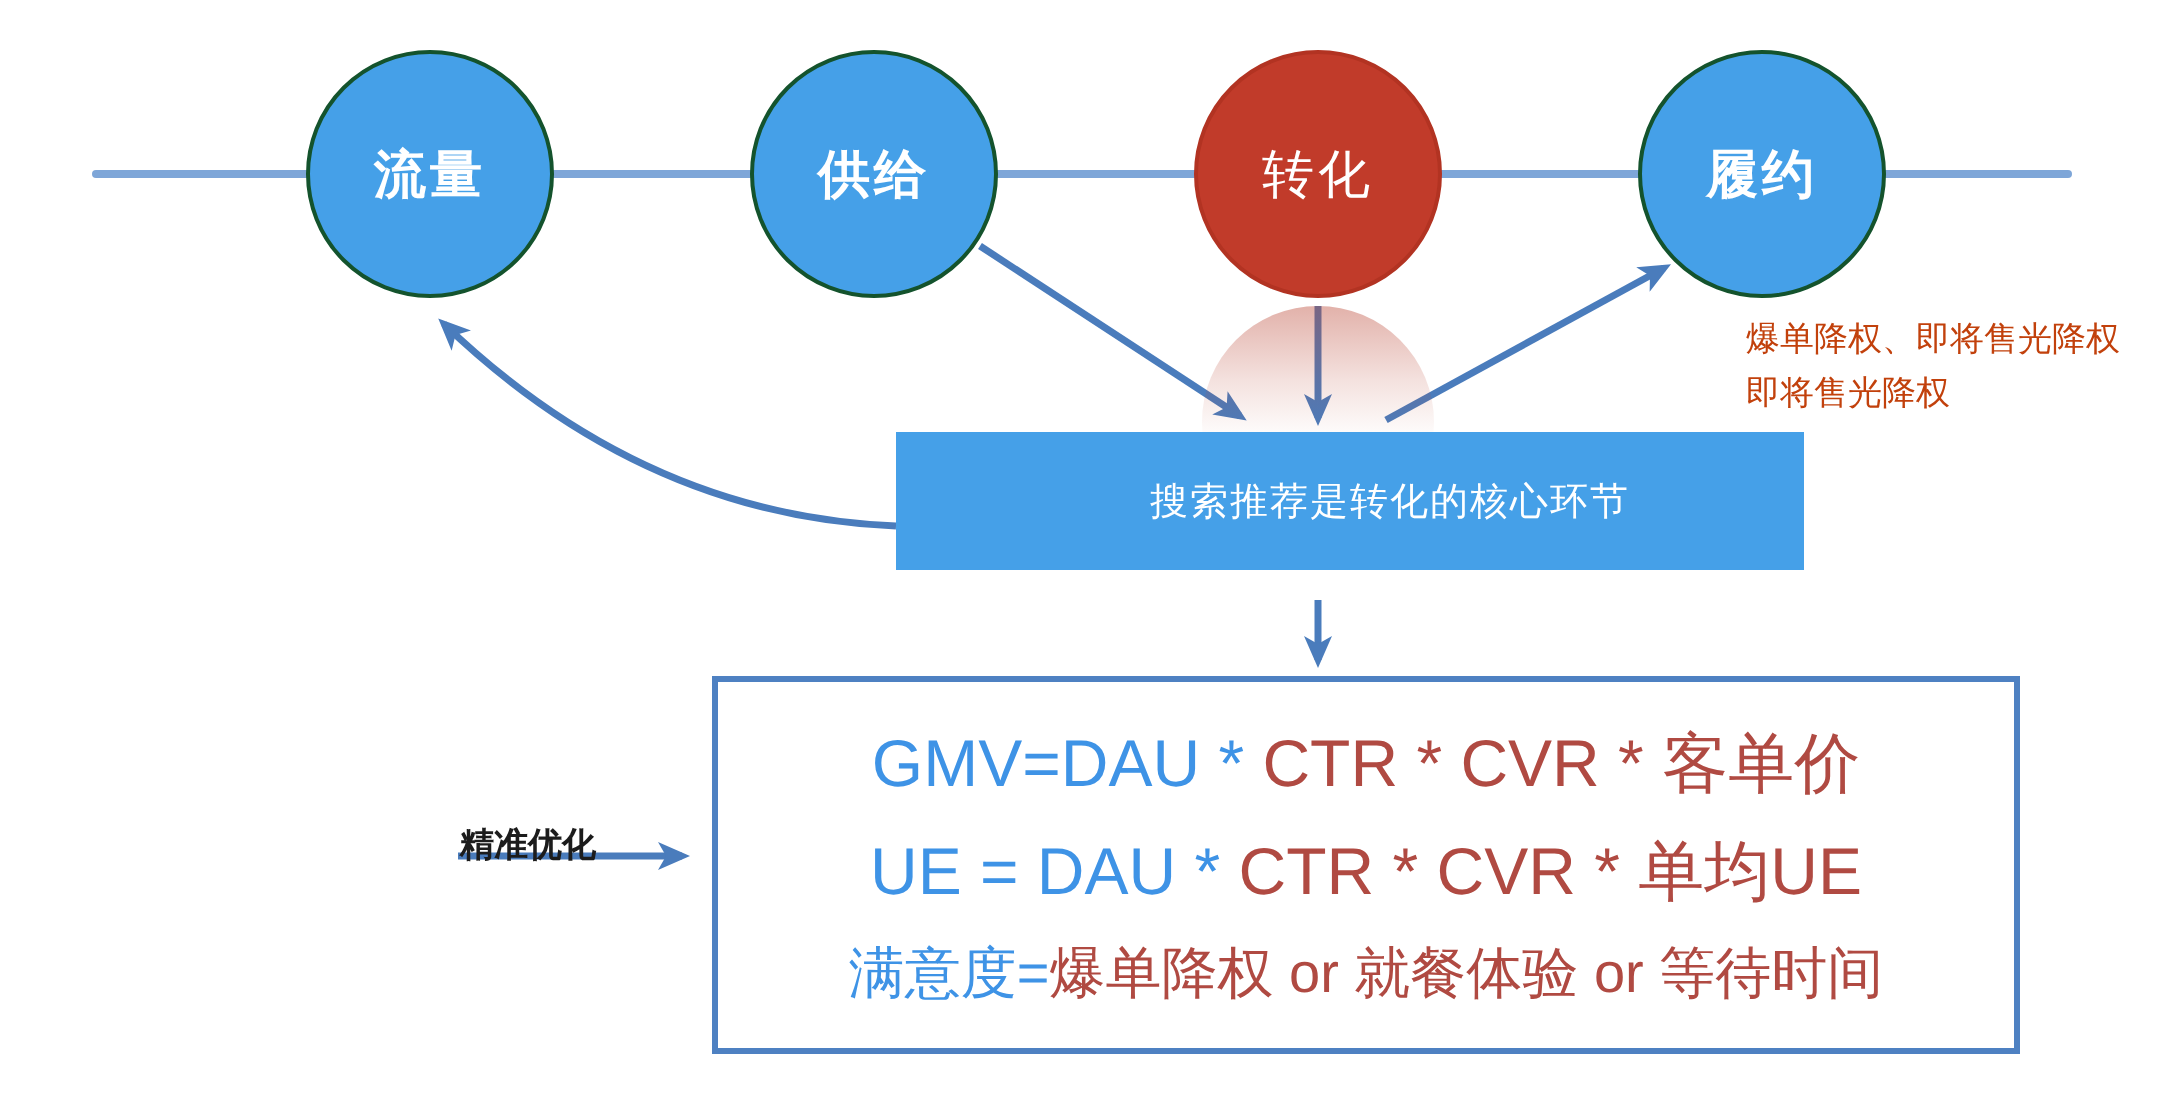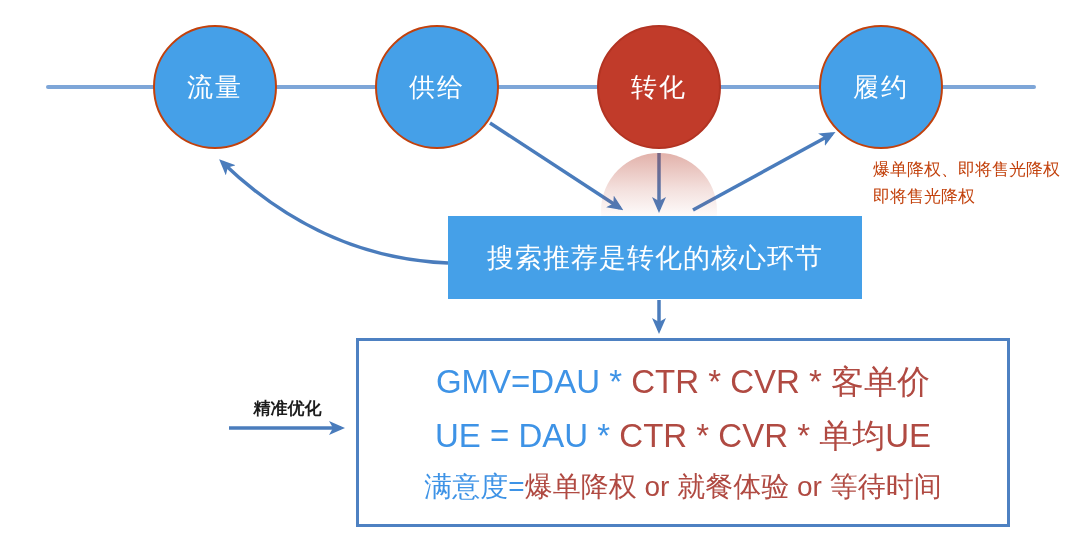--- a/index.html
+++ b/index.html
@@ -27,21 +27,22 @@
     display: flex;
     align-items: center;
     justify-content: center;
     color: #ffffff;
     font-size: 26px;
     letter-spacing: 2px;
     box-sizing: border-box;
   }
   .circle.blue {
     background: var(--blue, #45A0E8);
-    border: 2px solid #c2410c;
+    border: 2px solid #14532d;
+    font-weight: bold;
   }
   .circle.red {
     background: var(--red, #C13B2A);
     border: 2px solid #B23322;
   }
   .circle-traffic   { left: 153px; top: 25px; }
   .circle-supply    { left: 375px; top: 25px; }
   .circle-convert   { left: 597px; top: 25px; }
   .circle-fulfill   { left: 819px; top: 25px; }
   .reflection {
@@ -51,30 +52,31 @@
     border-radius: 50%;
     background: linear-gradient(to bottom,
       rgba(186, 70, 52, 0.42) 0%,
       rgba(186, 70, 52, 0.16) 32%,
       rgba(186, 70, 52, 0.0) 58%);
     pointer-events: none;
   }
   .conversion-box {
     position: absolute;
     left: 448px; top: 216px;
-    width: 414px; height: 83px;
+    width: 414px; height: 69px;
     background: var(--blue, #45A0E8);
     color: #ffffff;
     display: flex;
     flex-direction: column;
     align-items: center;
     justify-content: center;
     gap: 3px;
-    font-size: 27px;
+    font-size: 19px;
     letter-spacing: 1px;
+    padding-left: 40px;
   }
   .annotation {
     position: absolute;
     left: 830px; top: 156px;
     width: 230px;
     color: #c2410c;
     font-size: 17px;
     line-height: 27px;
     margin-left: 43px;
   }
@@ -87,23 +89,22 @@
     display: flex;
     flex-direction: column;
     align-items: center;
     justify-content: center;
     gap: 6px;
     font-size: 22px;
     letter-spacing: 1px;
   }
   .optimize-label {
     position: absolute;
-    left: 230px; top: 397px;
+    left: 230px; top: 411px;
     width: 115px;
-    text-align: center;
     color: #1c1c1c;
     font-size: 17px;
     font-weight: bold;
   }
   .formula-box {
     position: absolute;
     left: 356px; top: 338px;
     width: 654px; height: 189px;
     background: #ffffff;
     border: 3px solid #4E81C2;

